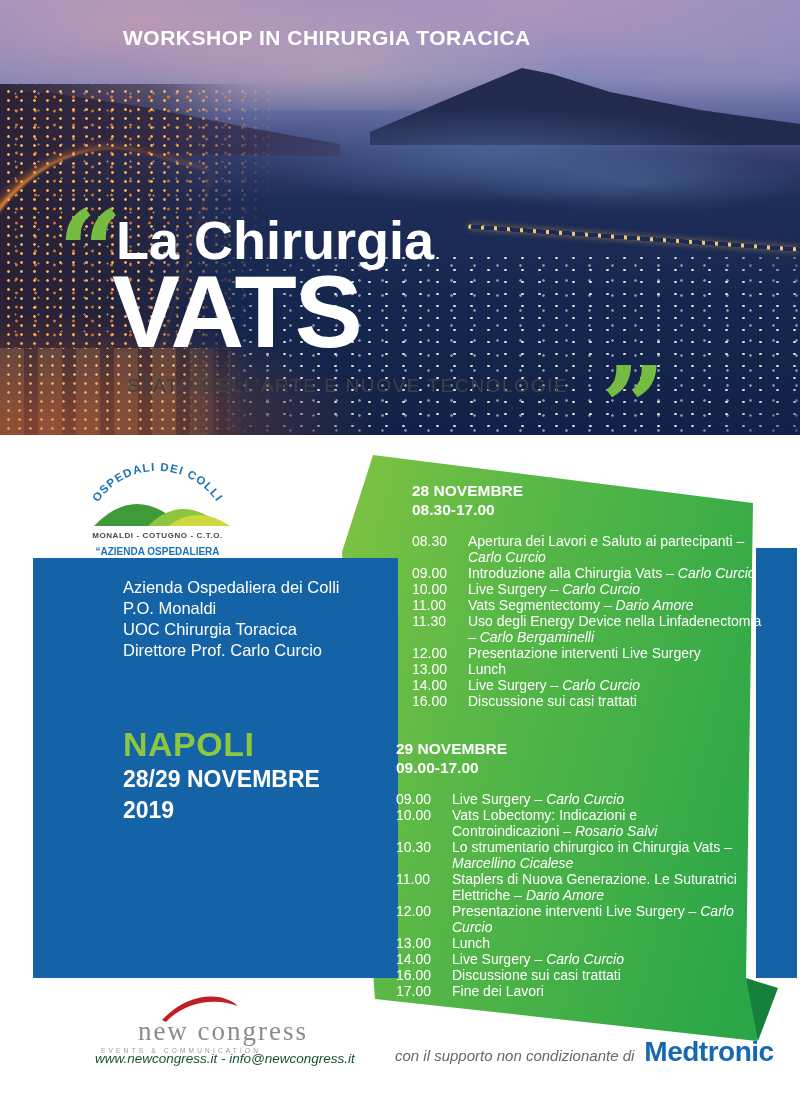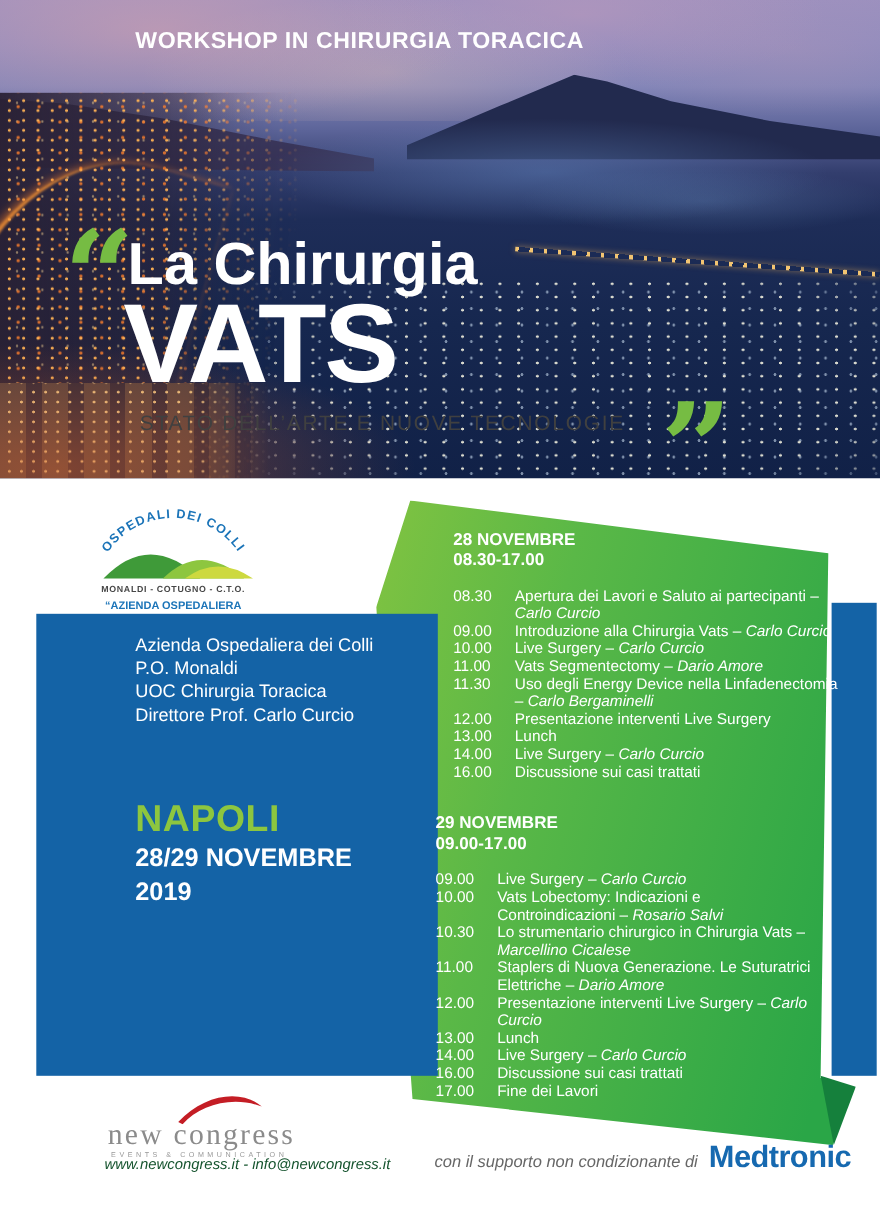--- a/index.html
+++ b/index.html
@@ -116,21 +116,21 @@
   .plist { margin-top:14px; }
   .row { display:flex; font-size:14px; line-height:16px; }
   .tm { width:40px; margin-right:16px; flex:none; }
   .tx { width:294px; }
   .tx em { font-style:italic; }
 
   
   .nc-logo { position:absolute; left:98px; top:992px; width:250px; }
   .nc-swoosh { position:absolute; left:60px; top:0; }
   .nc-name { margin-top:24px; font-family:"Liberation Serif", serif; font-size:27px;
-    color:#8b8b8b; letter-spacing:2px; }
+    color:#8b8b8b; letter-spacing:2px;text-align:center; }
   .nc-tag { font-size:6.5px; color:#9a9a9a; letter-spacing:3.2px; padding-left:3px; }
   .nc-contacts { position:absolute; left:95px; top:1051px; font-style:italic;
     font-size:13.5px; color:#14532d; }
   .sponsor-line { position:absolute; left:395px; top:1036px; width:385px;
     display:flex; align-items:baseline; gap:10px; }
   .support-text { font-style:italic; font-size:15px; color:#666; }
   .sponsor-name { font-weight:bold; font-size:28px; letter-spacing:-.5px;
     color:var(--c-medtronic_blue,#1669b0); }
 </style>
 </head>

